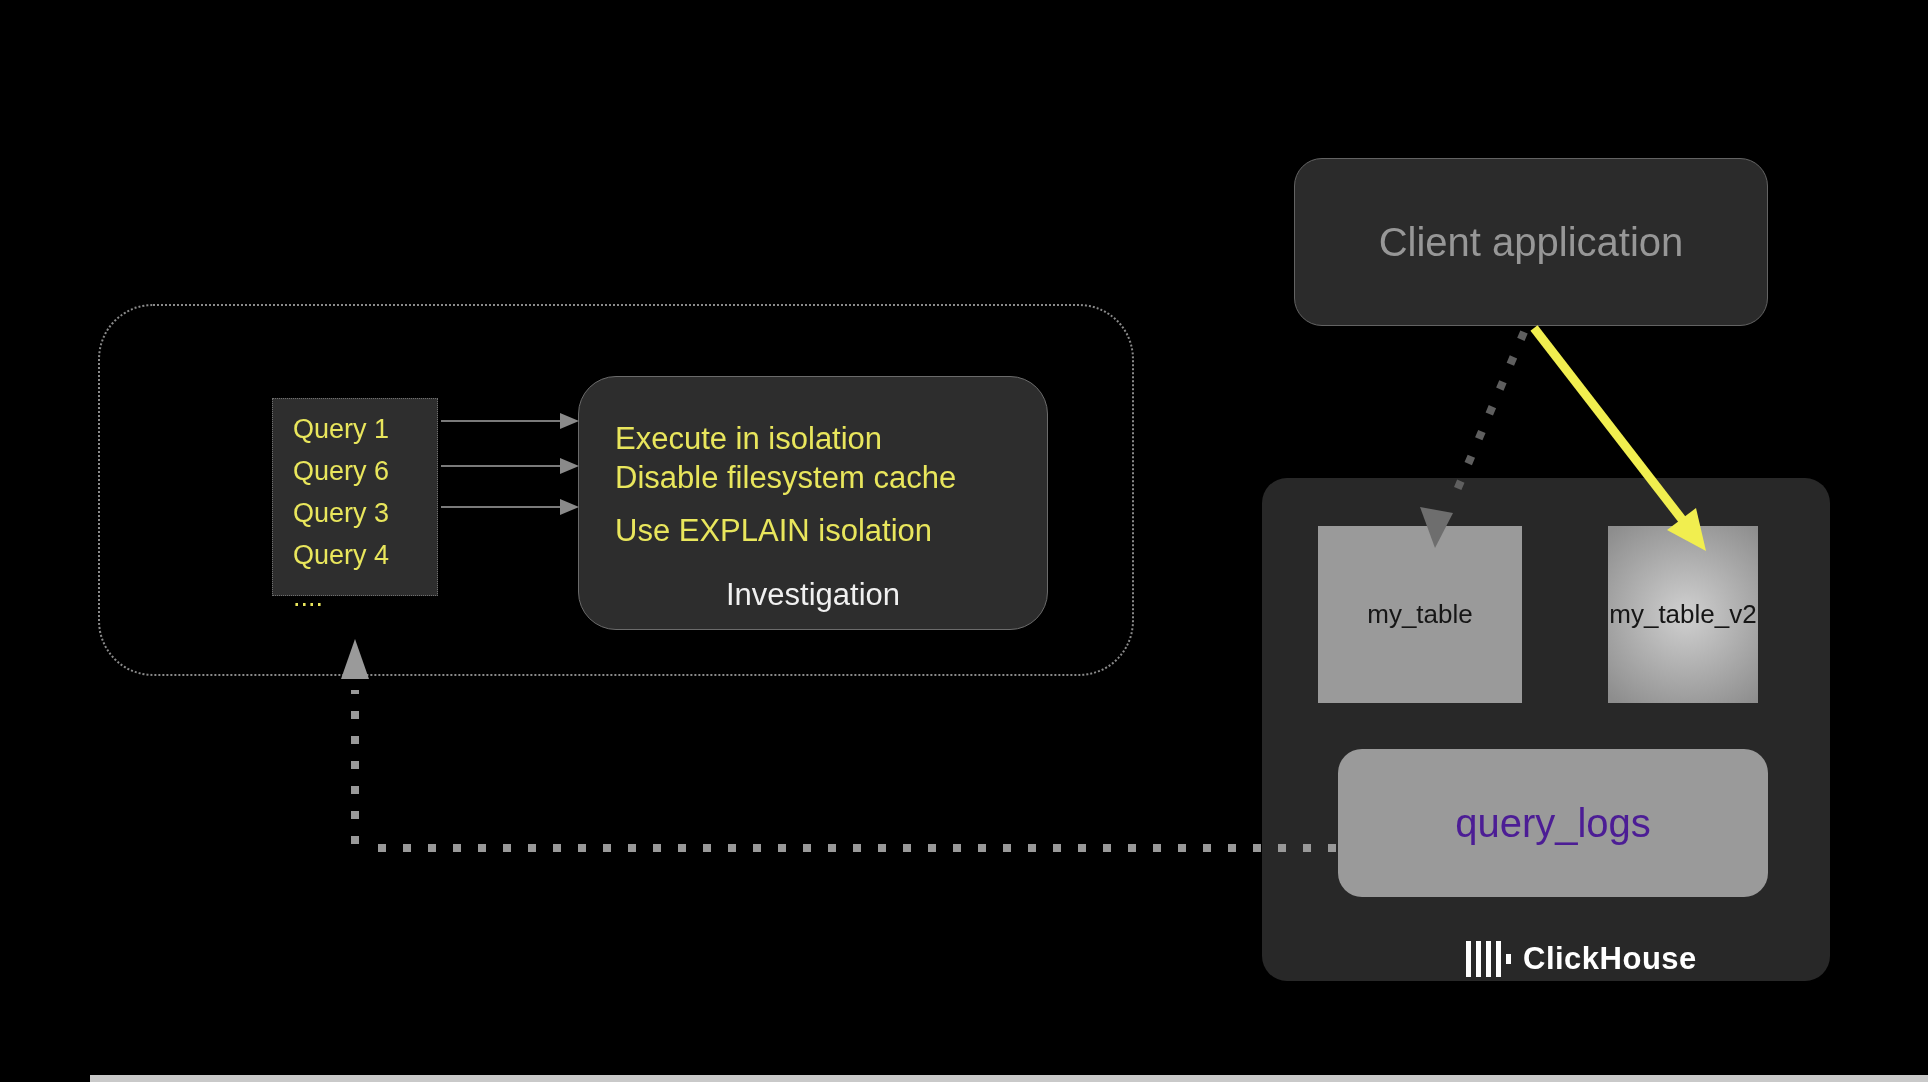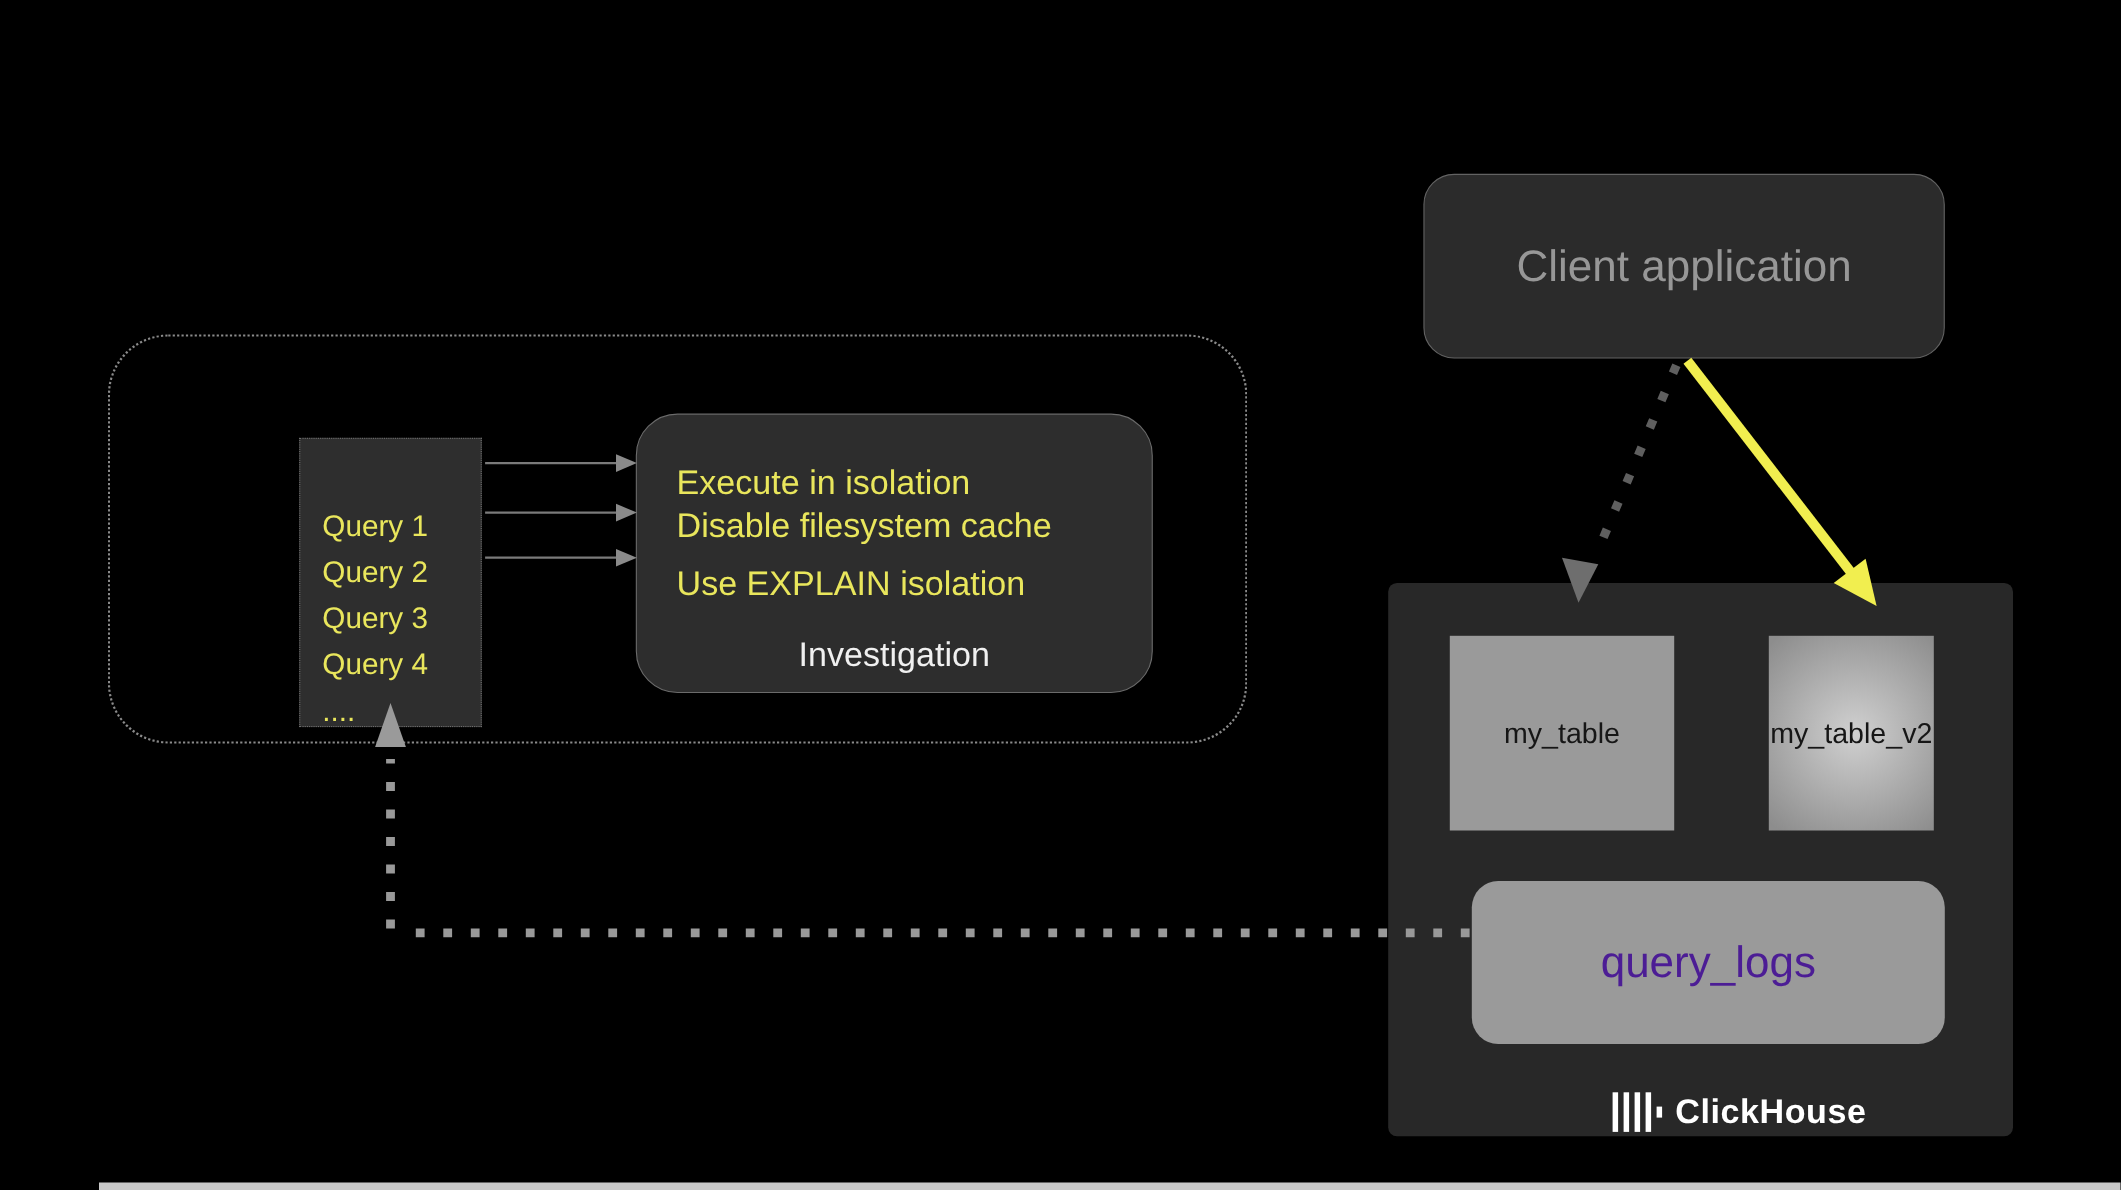--- a/index.html
+++ b/index.html
@@ -13,24 +13,24 @@
   .abs{position:absolute;}
 
   
   .dotted-group{
     left:98px;top:304px;width:1032px;height:368px;
     border:2px dotted #8a8a8a;border-radius:55px;
   }
 
   
   .query-box{
-    left:272px;top:398px;width:166px;height:263px;
+    left:272px;top:398px;width:166px;height:198px;
     background:#2e2e2e;border:1px dotted #6f6f6f;
     box-sizing:border-box;
-    display:flex;flex-direction:column;justify-content:flex-end;
+    display:flex;flex-direction:column;justify-content:space-between;
     padding:16px 0 0 20px;gap:14px;
   }
   .query-item{
     color:#e9e65c;font-size:27px;line-height:28px;white-space:nowrap;
   }
 
   
   .investigation-box{
     left:578px;top:376px;width:470px;height:254px;
     background:#2d2d2d;border:1px solid #6b6b6b;border-radius:38px;
@@ -49,22 +49,22 @@
   .client-box{
     left:1294px;top:158px;width:474px;height:168px;
     background:#2b2b2b;border:1px solid #636363;border-radius:28px;
     display:flex;align-items:center;justify-content:center;
     box-sizing:border-box;
   }
   .client-label{color:#979797;font-size:40px;}
 
   
   .ch-container{
-    left:1262px;top:530px;width:568px;height:503px;
-    background:#282828;border-radius:8px;
+    left:1262px;top:478px;width:568px;height:503px;
+    background:#282828;border-radius:25px;
   }
   .table-box{
     position:absolute;top:48px;height:177px;
     display:flex;align-items:center;justify-content:center;
     color:#161616;font-size:26px;
   }
   .table-left{left:56px;width:204px;background:#9a9a9a;}
   .table-right{
     left:346px;width:150px;
     background:radial-gradient(circle at 52% 50%, #d0d0d0 0%, #b4b4b4 40%, #8d8d8d 95%);
@@ -93,21 +93,21 @@
 </style>
 </head>
 <body>
 
 <div id="stage">
 
   <div class="abs dotted-group"></div>
 
   <div class="abs query-box">
     <div class="query-item">Query 1</div>
-    <div class="query-item">Query 2</div>
+    <div class="query-item">Query 6</div>
     <div class="query-item">Query 3</div>
     <div class="query-item">Query 4</div>
     <div class="query-item">....</div>
   </div>
 
   <div class="abs investigation-box">
     <div class="inv-line l2">Disable filesystem cache</div>
     <div class="inv-line l1">Execute in isolation</div>
     <div class="inv-line l3">Use EXPLAIN isolation</div>
     <div class="inv-label">Investigation</div>

